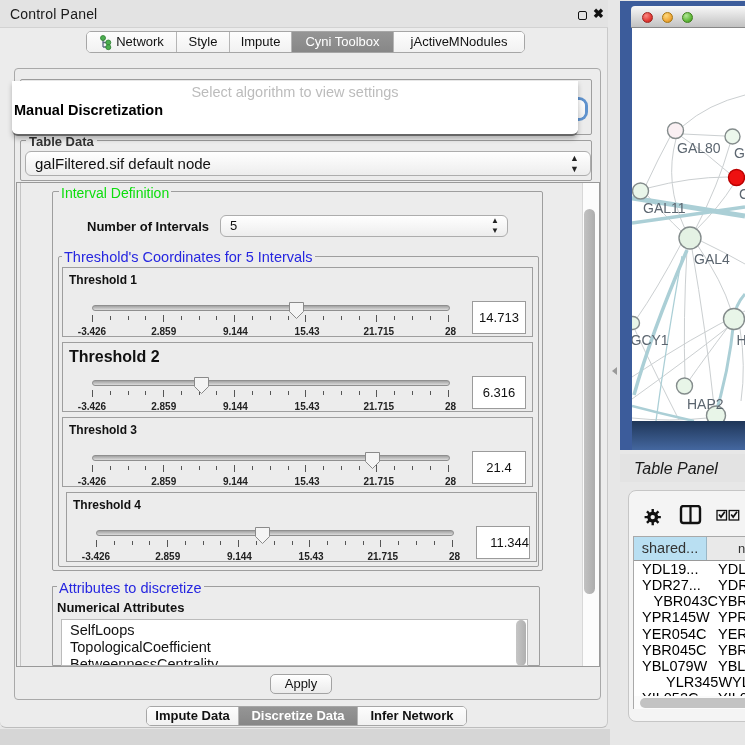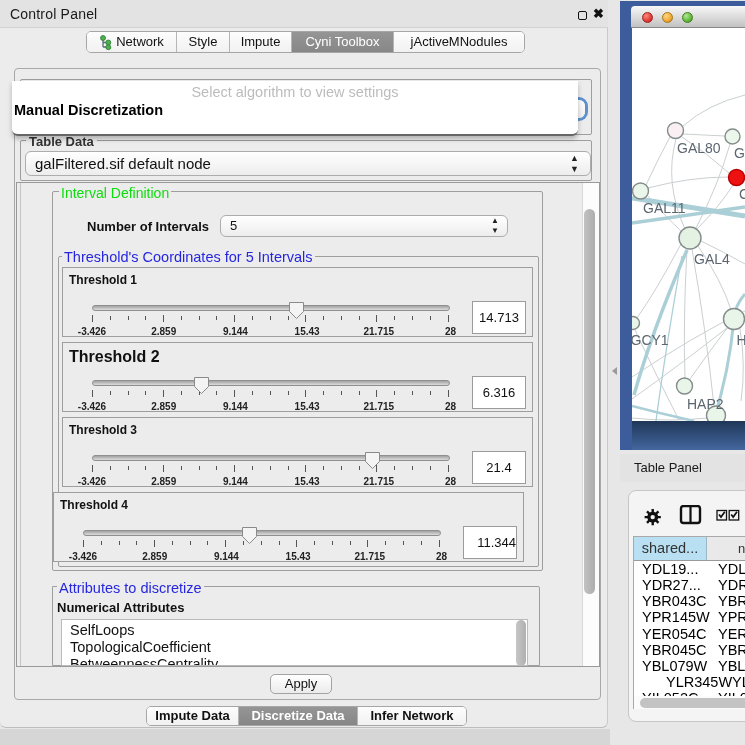--- a/index.html
+++ b/index.html
@@ -170,21 +170,21 @@
         <div class="abs" style="left:214.1px; top:58px; width:60px; text-align:center; font-size:10px; font-weight:bold; color:#222;">15.43</div>
         <div class="abs" style="left:285.8px; top:58px; width:60px; text-align:center; font-size:10px; font-weight:bold; color:#222;">21.715</div>
         <div class="abs" style="left:357.5px; top:58px; width:60px; text-align:center; font-size:10px; font-weight:bold; color:#222;">28</div>
     <div class="abs" style="left:301.0px; top:33px; width:17px; height:19px;">
       <svg width="17" height="19">
             <path d="M1.5 1.5 h14 v9 l-7 7 -7-7 z" fill="#f4f4f4" stroke="#8a8a8a" stroke-width="1"></path>
           </svg>
     </div>
     <div class="abs" style="left:409px; top:33px; width:54px; height:33px; background:#fff; border:1px solid #9b9b9b; font-size:13px; color:#111; text-align:center; line-height:31px;">21.4</div>
   </div>
-      <div class="abs" style="left:53px; top:492px; width:471px; height:70px; border:1px solid #9e9e9e; background:#ececec;">
+      <div class="abs" style="left:66px; top:492px; width:471px; height:70px; border:1px solid #9e9e9e; background:#ececec;">
     <div class="abs" style="left:6px; top:5px; font-size:12px; font-weight:bold; color:#111;">Threshold 4</div>
     <div class="abs" style="left:29px; top:37px; width:358px; height:6px; border-radius:3px; background:linear-gradient(#a2a2a2,#dcdcdc); border:1px solid #8f8f8f;"></div>
     <div class="abs" style="left:29.0px; top:47px; width:1px; height:7px; background:#555;"></div>
         <div class="abs" style="left:46.8px; top:48px; width:1px; height:4px; background:#555;"></div>
         <div class="abs" style="left:64.5px; top:48px; width:1px; height:4px; background:#555;"></div>
         <div class="abs" style="left:82.3px; top:48px; width:1px; height:4px; background:#555;"></div>
         <div class="abs" style="left:100.1px; top:47px; width:1px; height:7px; background:#555;"></div>
         <div class="abs" style="left:117.9px; top:48px; width:1px; height:4px; background:#555;"></div>
         <div class="abs" style="left:135.6px; top:48px; width:1px; height:4px; background:#555;"></div>
         <div class="abs" style="left:153.4px; top:48px; width:1px; height:4px; background:#555;"></div>
@@ -299,21 +299,21 @@
       <text x="630.5" y="344">GCY1</text>
       <text x="736.5" y="343.5">H</text>
       <text x="687" y="407.5">HAP2</text>
     </g>
   </svg>
 
   <div class="abs" style="left:12px; top:420px; width:113px; height:29px; background:linear-gradient(#1f3658,#44679f);"></div>
 </div>
 
 <div class="abs" style="left:620px; top:454px; width:125px; height:28px; background:#e3e3e3;">
-  <div class="abs" style="left:14px; top:6px; font-size:13px; color:#1a1a1a;">Table Panel</div>
+  <div class="abs" style="left:14px; top:6px; font-size:16px; color:#1a1a1a;font-style:italic;">Table Panel</div>
 </div>
 
 <div class="abs" style="left:628px; top:490px; width:130px; height:232px; background:#f4f4f4; border:1px solid #c6c6c6; border-radius:8px;">
 
   <svg class="abs" style="left:14px; top:14px;" width="110" height="22" viewBox="0 0 110 22">
     <g fill="#111">
       <path d="M9.33 2.69 L11.67 2.69 L11.61 5.32 L13.38 6.05 L15.19 4.15 L16.85 5.81 L14.95 7.62 L15.68 9.39 L18.31 9.33 L18.31 11.67 L15.68 11.61 L14.95 13.38 L16.85 15.19 L15.19 16.85 L13.38 14.95 L11.61 15.68 L11.67 18.31 L9.33 18.31 L9.39 15.68 L7.62 14.95 L5.81 16.85 L4.15 15.19 L6.05 13.38 L5.32 11.61 L2.69 11.67 L2.69 9.33 L5.32 9.39 L6.05 7.62 L4.15 5.81 L5.81 4.15 L7.62 6.05 L9.39 5.32 Z" transform="translate(-1.2,1.2) scale(1.04)"></path>
       <circle cx="9.7" cy="12.1" r="2.2" fill="#f4f4f4"></circle>
     </g>
     <rect x="38" y="1" width="19" height="17" rx="2.5" fill="none" stroke="#111" stroke-width="2.4"></rect>
@@ -334,21 +334,21 @@
     <div style="font-size:14.5px; color:#000; line-height:16.15px; padding-top:0px;">
       <div style="display:flex;">
           <div style="width:84px; padding-left:8px;">YDL19...</div>
           <div>YDL1</div>
         </div>
       <div style="display:flex;">
           <div style="width:84px; padding-left:8px;">YDR27...</div>
           <div>YDR2</div>
         </div>
       <div style="display:flex;">
-          <div style="width:84px; padding-left:8px;">YBR043C</div>
+          <div style="width:84px; padding-left:8px;text-align:right;">YBR043C</div>
           <div>YBR0</div>
         </div>
       <div style="display:flex;">
           <div style="width:84px; padding-left:8px;">YPR145W</div>
           <div>YPR1</div>
         </div>
       <div style="display:flex;">
           <div style="width:84px; padding-left:8px;">YER054C</div>
           <div>YER0</div>
         </div>

